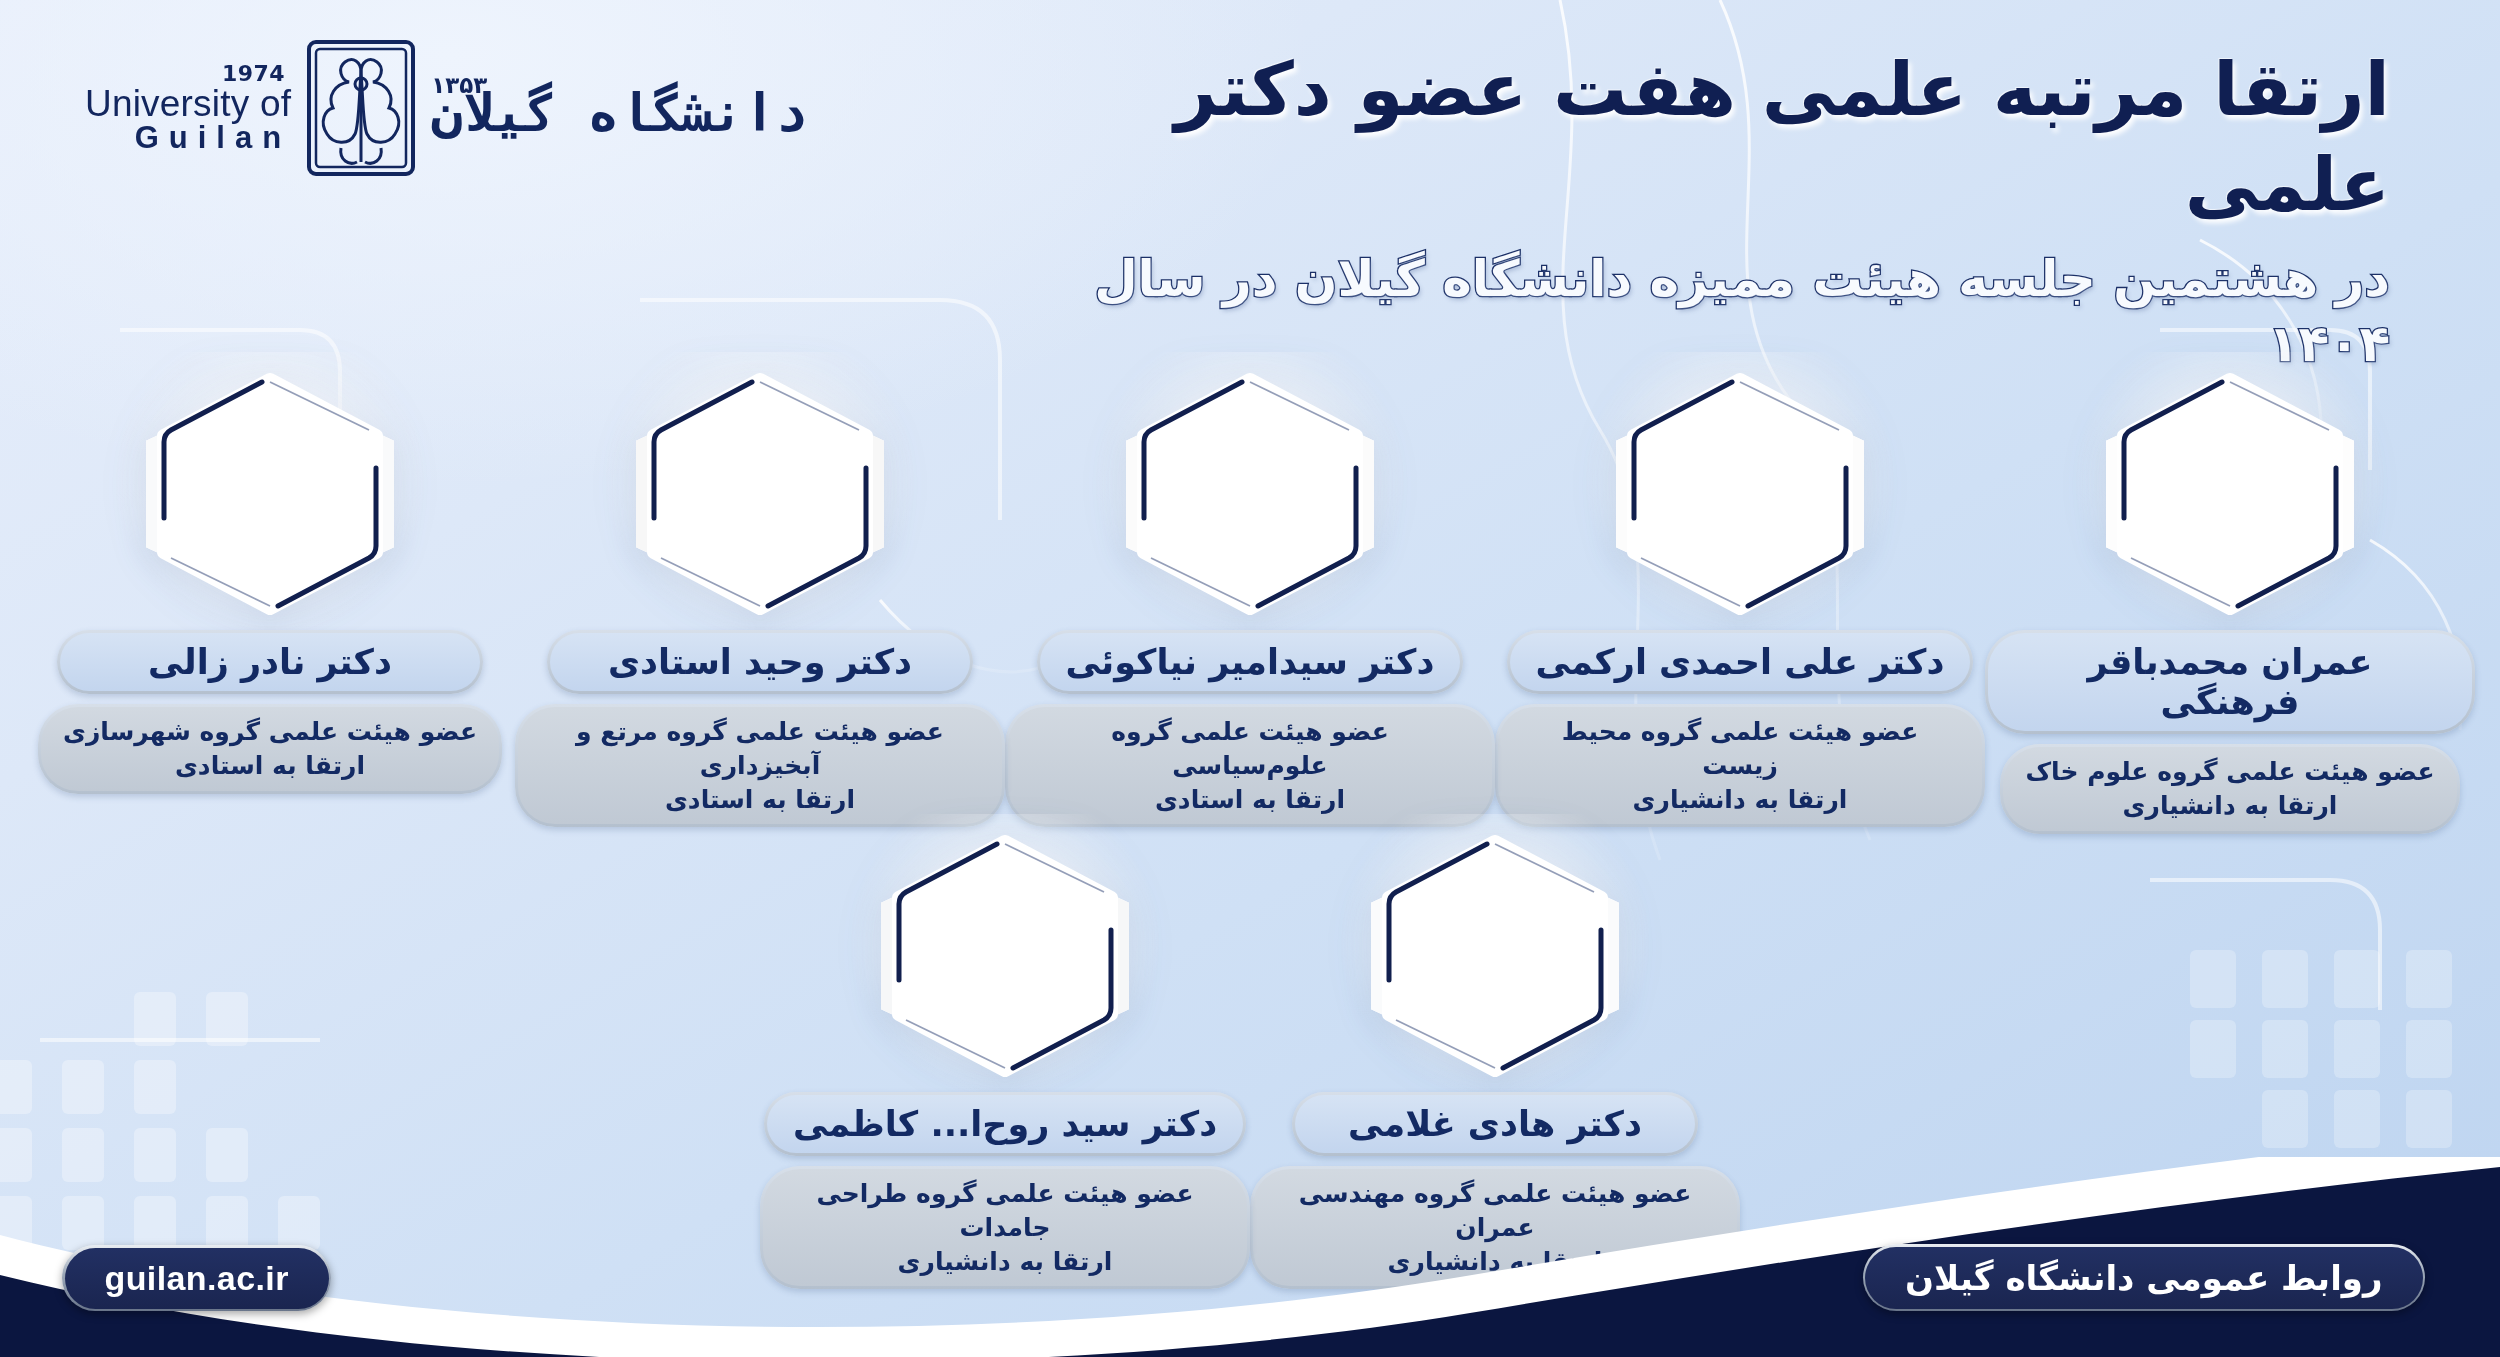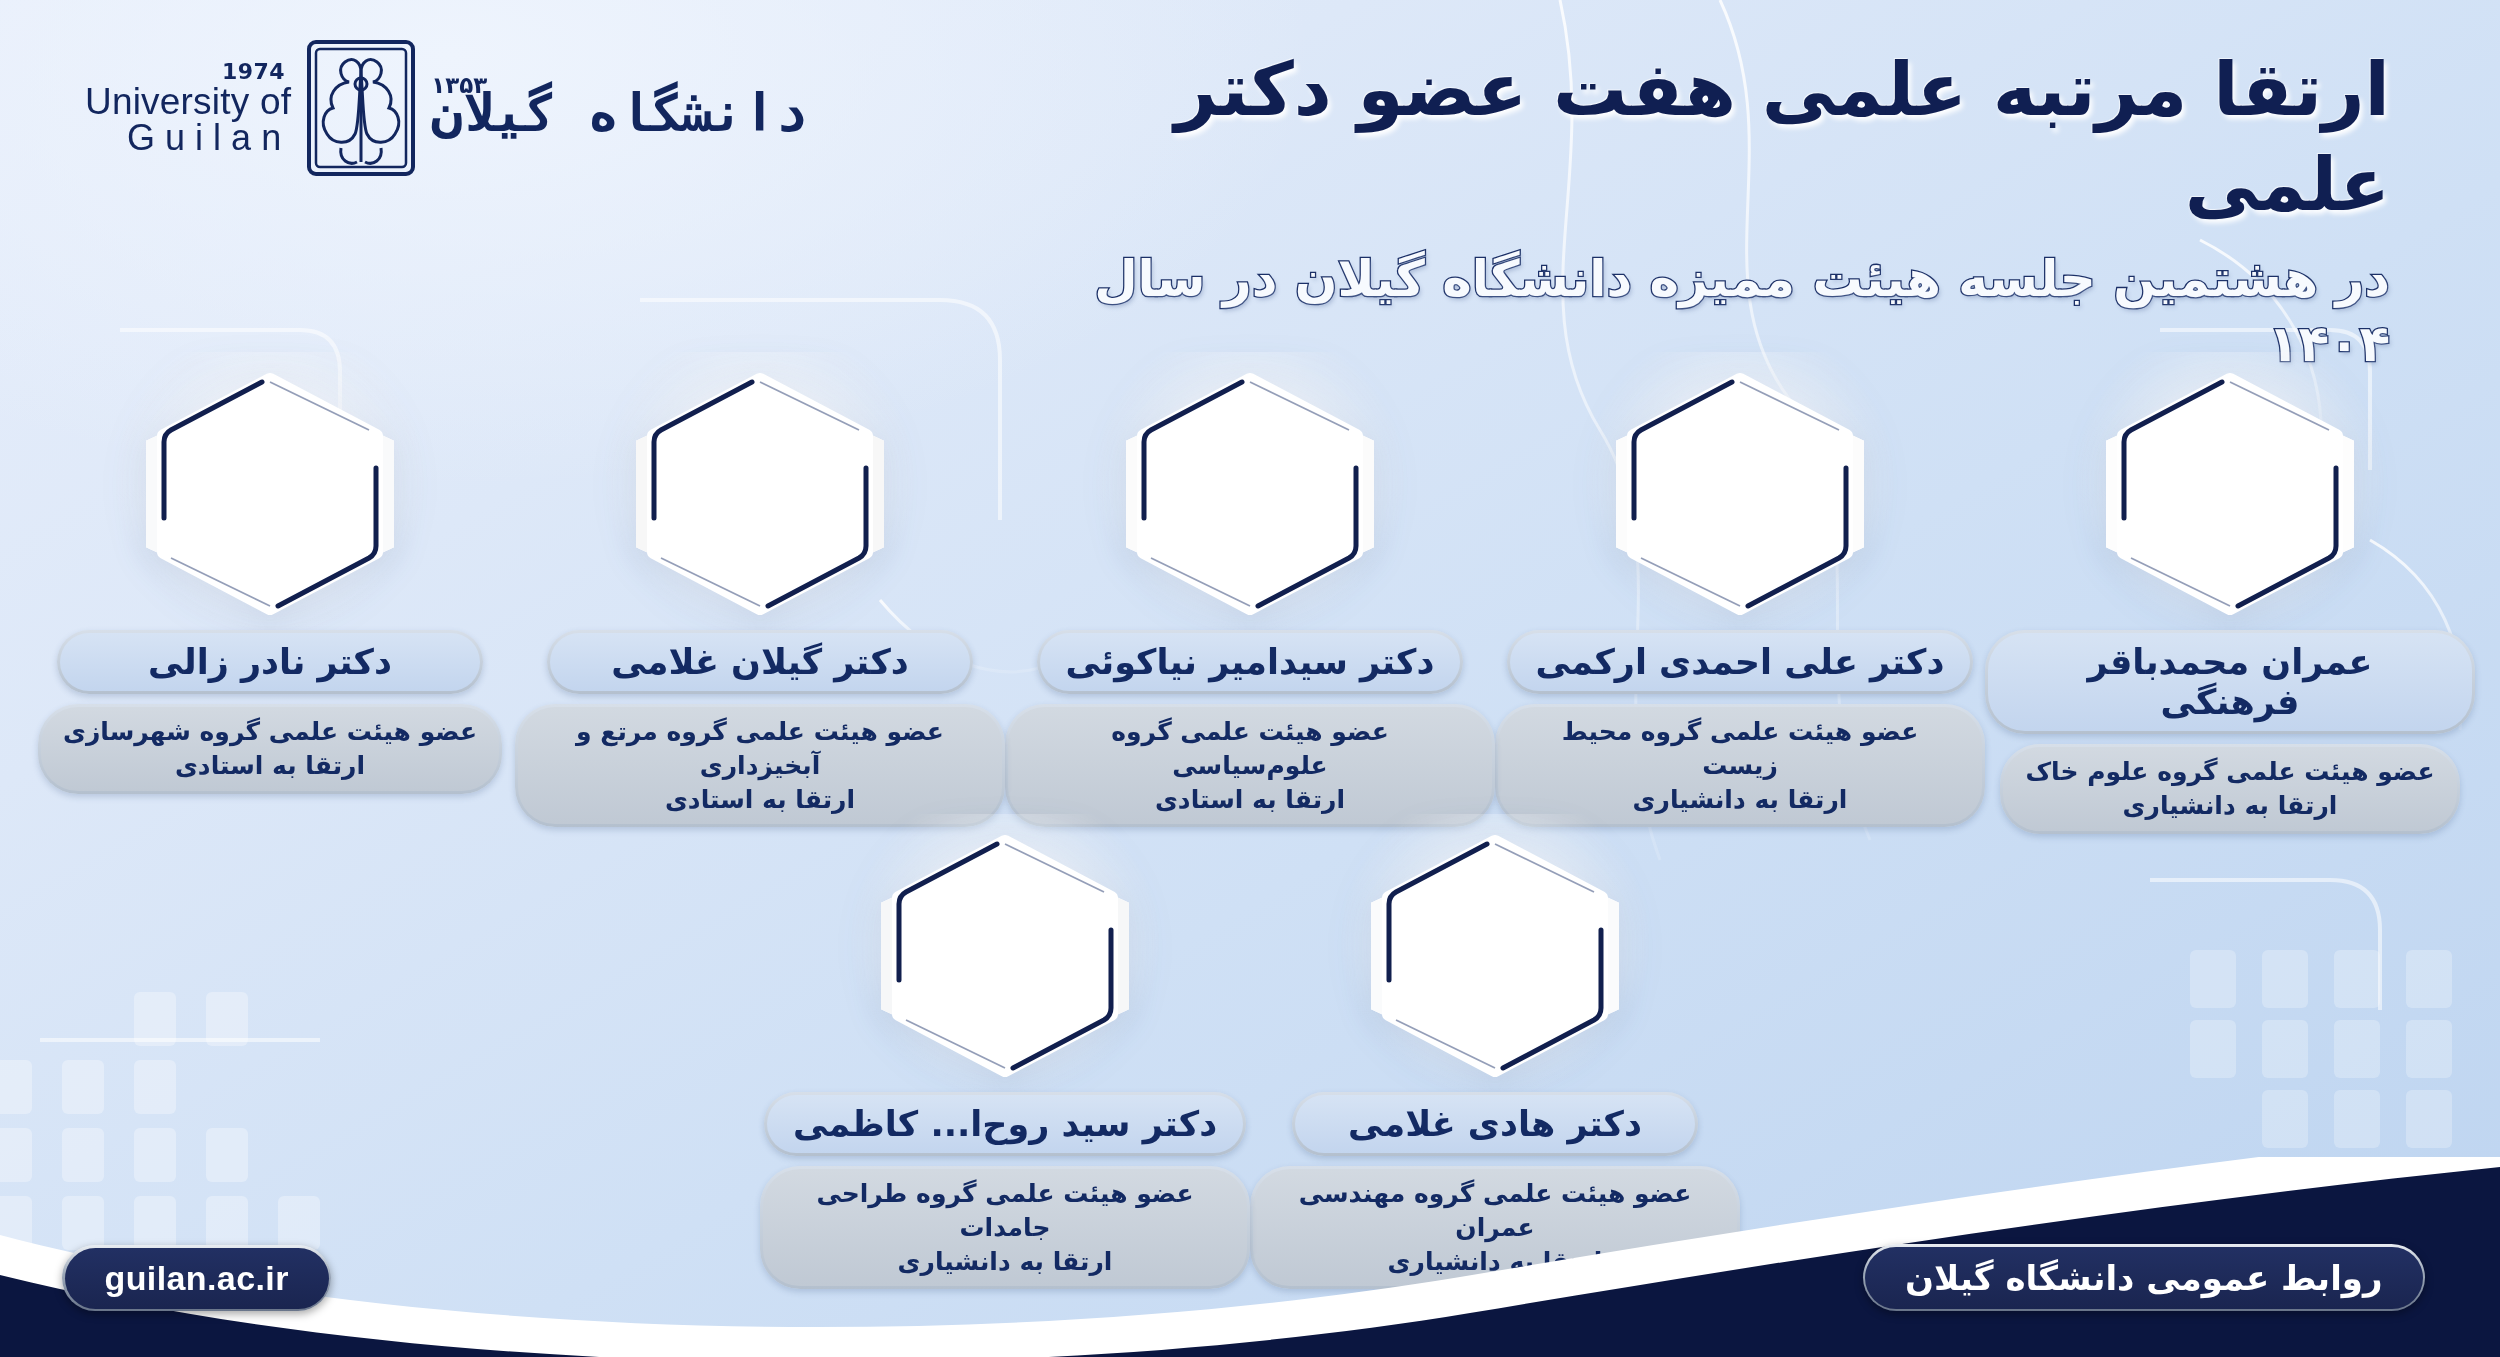--- a/index.html
+++ b/index.html
@@ -39,21 +39,21 @@
   }
   .logo-year{
     font-size:22px; font-weight:bold; letter-spacing:.5px;
     padding-right:6px;
   }
   .logo-univ{
     font-size:37px; font-weight:normal; letter-spacing:.2px;
     font-family:"Liberation Sans",sans-serif;
   }
   .logo-name{
-    font-size:36px; font-weight:normal; letter-spacing:10px;
+    font-size:31px; font-weight:bold; letter-spacing:10px;
     font-family:"Liberation Sans",sans-serif;
   }
   .logo-emblem{ width:112px; height:140px; }
   .logo-fa{
     display:flex; flex-direction:column; align-items:flex-start;
     color:#12265e;
   }
   .logo-fa-year{ font-size:23px; font-weight:bold; margin-bottom:-6px; }
   .logo-fa-name{ font-size:52px; font-weight:bold; line-height:1;
     font-family:Liberation Mono, monospace; letter-spacing:-1px;}
@@ -402,21 +402,21 @@
         </div>
         <svg class="hex-svg" viewBox="0 0 280 252" xmlns="http://www.w3.org/2000/svg">
           <path d="M140 12 L246 68 L246 184 L140 240 L34 184 L34 68 Z" fill="#ffffff" stroke="#ffffff" stroke-width="14" stroke-linejoin="round"></path>
           <path d="M34 150 L34 74 Q34 66 41 62 L132 14" fill="none" stroke="#111f4e" stroke-width="5" stroke-linecap="round"></path>
           <path d="M246 100 L246 178 Q246 186 239 190 L148 238" fill="none" stroke="#111f4e" stroke-width="5" stroke-linecap="round"></path>
           <path d="M140 14 L239 62" fill="none" stroke="#2a3d72" stroke-width="1.8" opacity=".5"></path>
           <path d="M41 190 L140 238" fill="none" stroke="#2a3d72" stroke-width="1.8" opacity=".5"></path>
         </svg>
       </div>
       <div class="pill pill-name">
-        <div class="pill-inner">دکتر گیلان غلامی</div>
+        <div class="pill-inner">دکتر وحید استادی</div>
       </div>
       <div class="pill pill-role">
         <div class="pill-inner">
           <span class="l1">عضو هیئت علمی گروه مرتع و آبخیزداری</span>
           <span class="l2">ارتقا به استادی</span>
         </div>
       </div>
     </div>
 
     <div class="person w-a">

